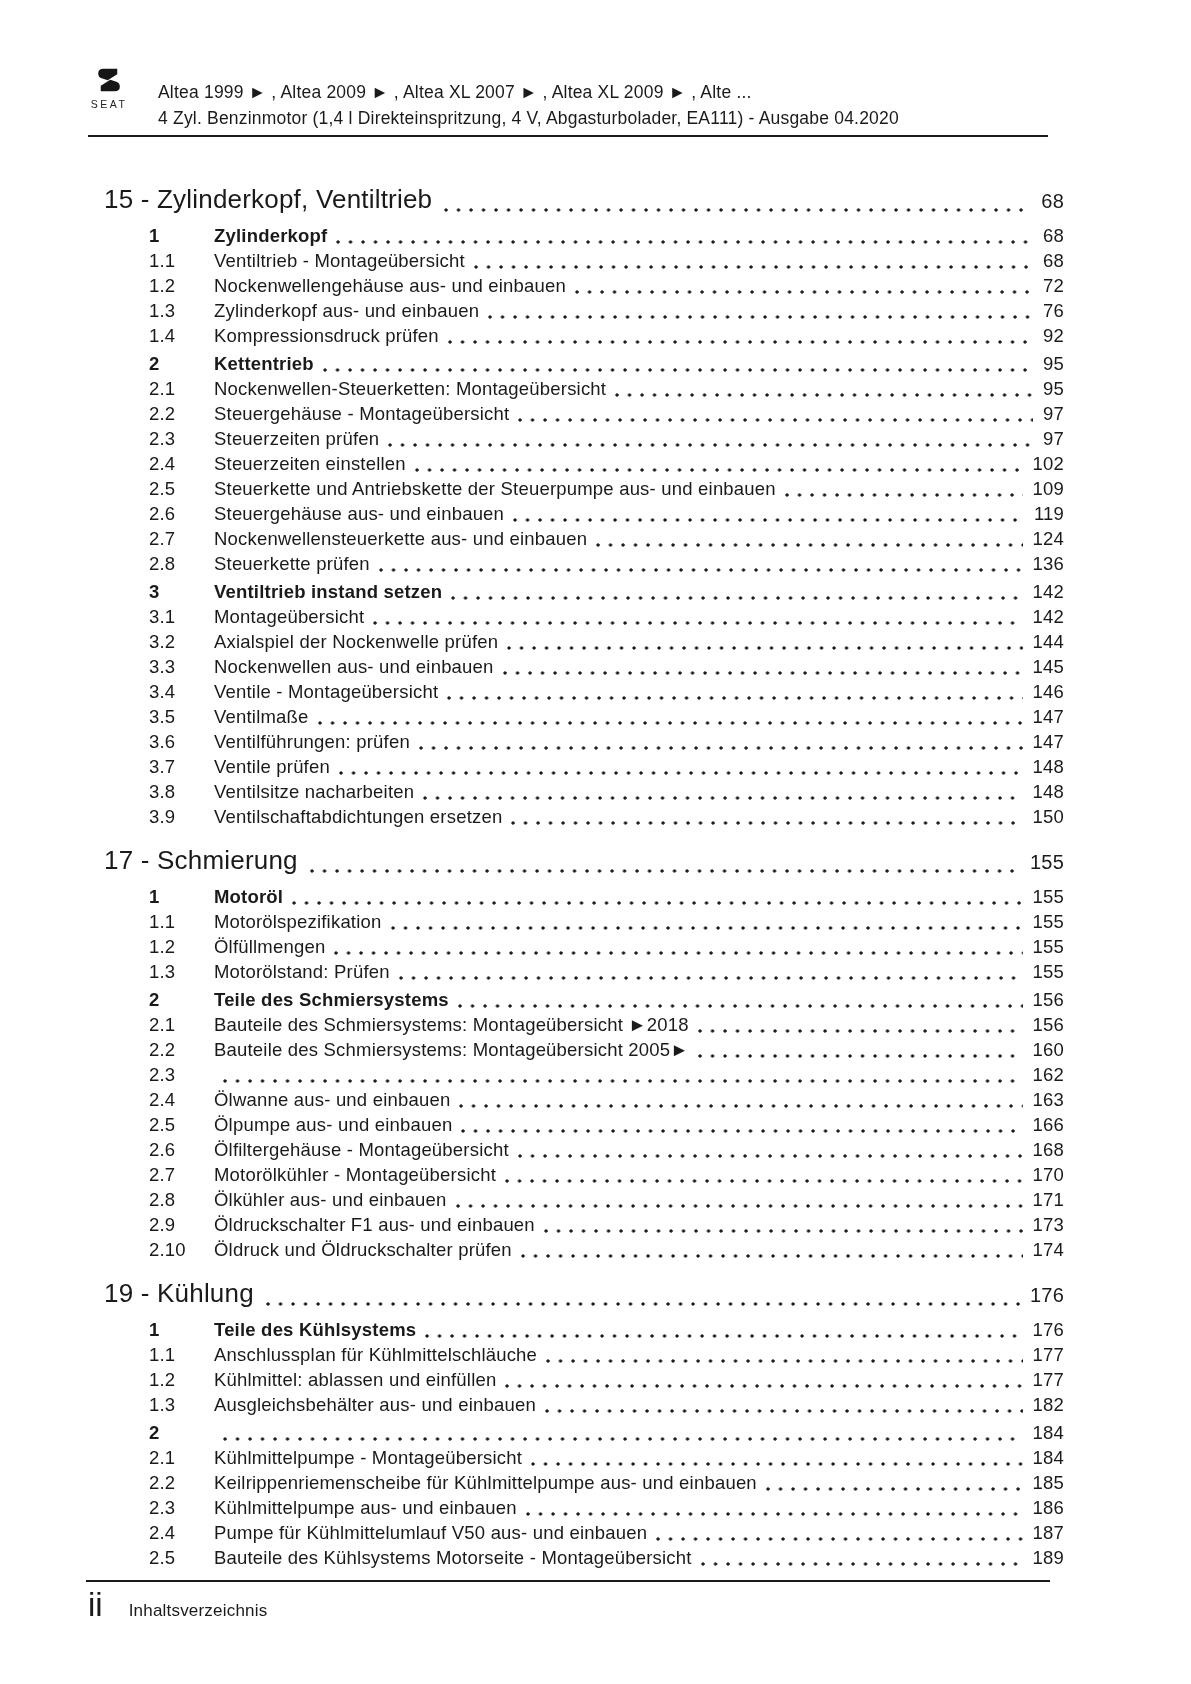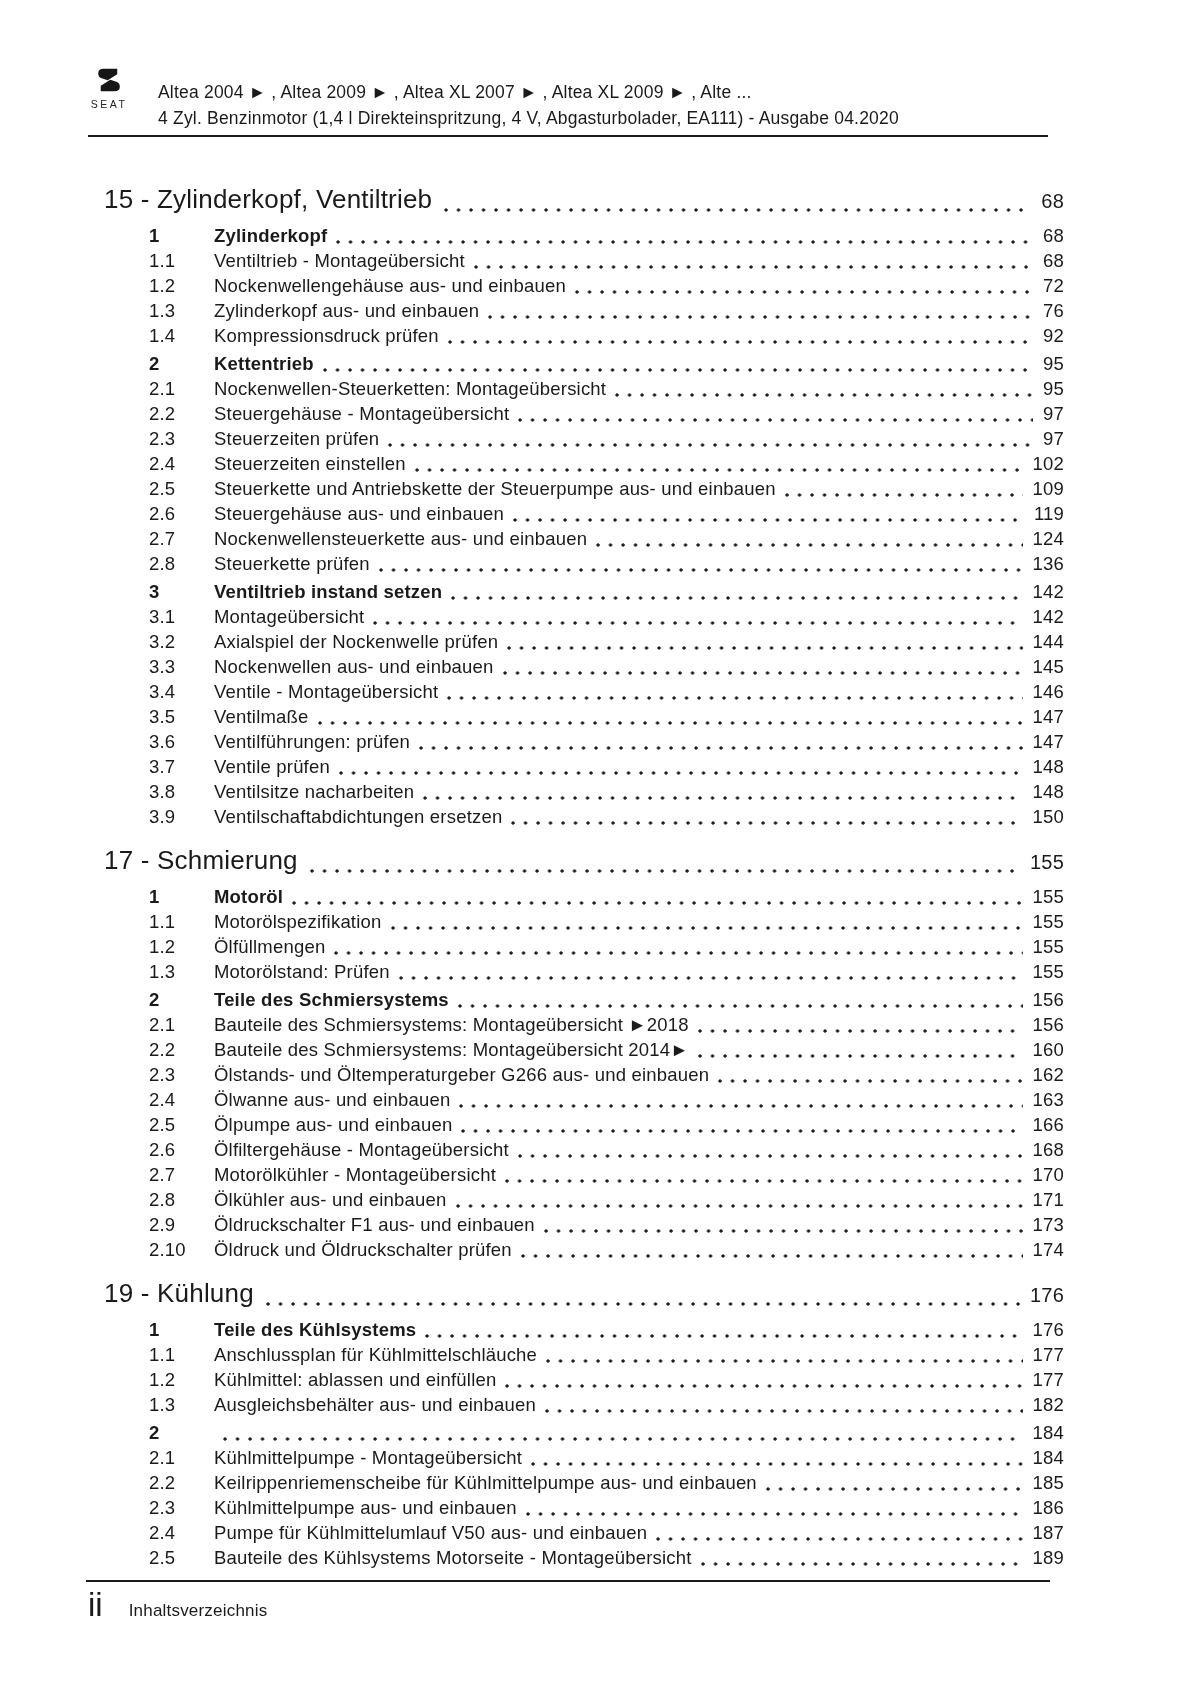--- a/index.html
+++ b/index.html
@@ -47,21 +47,21 @@
 
   <div class="logo">
     <svg viewBox="0 0 60 60" aria-hidden="true">
       <path fill="#161616" d="M49 4 H17 Q5 4 5 15 Q5 23 13 26 L27 30.5 L49 17 Z"></path>
       <path fill="#161616" d="M11 56 H43 Q55 56 55 45 Q55 37 47 34 L33 29.5 L11 43 Z"></path>
     </svg>
     <div class="logo-name">SEAT</div>
   </div>
 
   <div class="header-text">
-    <div>Altea 2004 ► , Altea 2009 ► , Altea XL 2007 ► , Altea XL 2009 ► , Alte ...</div>
+    <div>Altea 1999 ► , Altea 2009 ► , Altea XL 2007 ► , Altea XL 2009 ► , Alte ...</div>
     <div>4 Zyl. Benzinmotor (1,4 l Direkteinspritzung, 4 V, Abgasturbolader, EA111) - Ausgabe 04.2020</div>
   </div>
 
   <div class="header-rule"></div>
 
   <div class="toc" id="toc">
   <section class="chapter">
     <div class="ch-head">
       <span class="ch-label">15 - Zylinderkopf, Ventiltrieb</span>
       <span class="leader"></span>
@@ -282,28 +282,27 @@
 
   <div class="toc-row">
     <span class="num">2.1</span>
     <span class="title">Bauteile des Schmiersystems: Montageübersicht ►2018</span>
     <span class="leader"></span>
     <span class="page">156</span>
   </div>
 
   <div class="toc-row">
     <span class="num">2.2</span>
-    <span class="title">Bauteile des Schmiersystems: Montageübersicht 2014►</span>
+    <span class="title">Bauteile des Schmiersystems: Montageübersicht 2005►</span>
     <span class="leader"></span>
     <span class="page">160</span>
   </div>
 
   <div class="toc-row">
     <span class="num">2.3</span>
-    <span class="title">Ölstands- und Öltemperaturgeber G266 aus- und einbauen</span>
     <span class="leader"></span>
     <span class="page">162</span>
   </div>
 
   <div class="toc-row">
     <span class="num">2.4</span>
     <span class="title">Ölwanne aus- und einbauen</span>
     <span class="leader"></span>
     <span class="page">163</span>
   </div>

